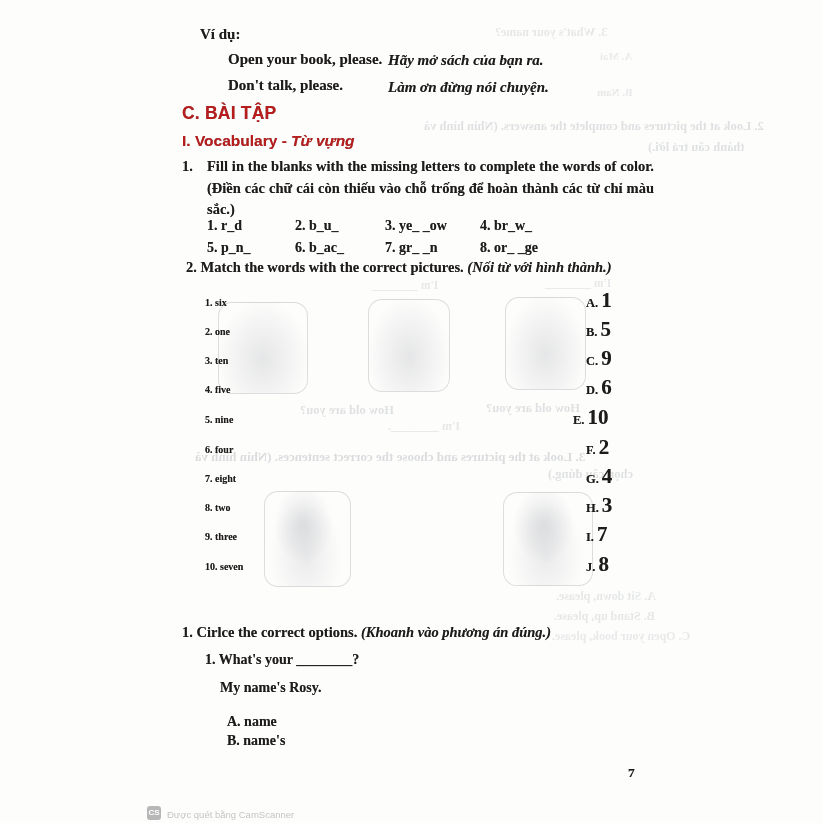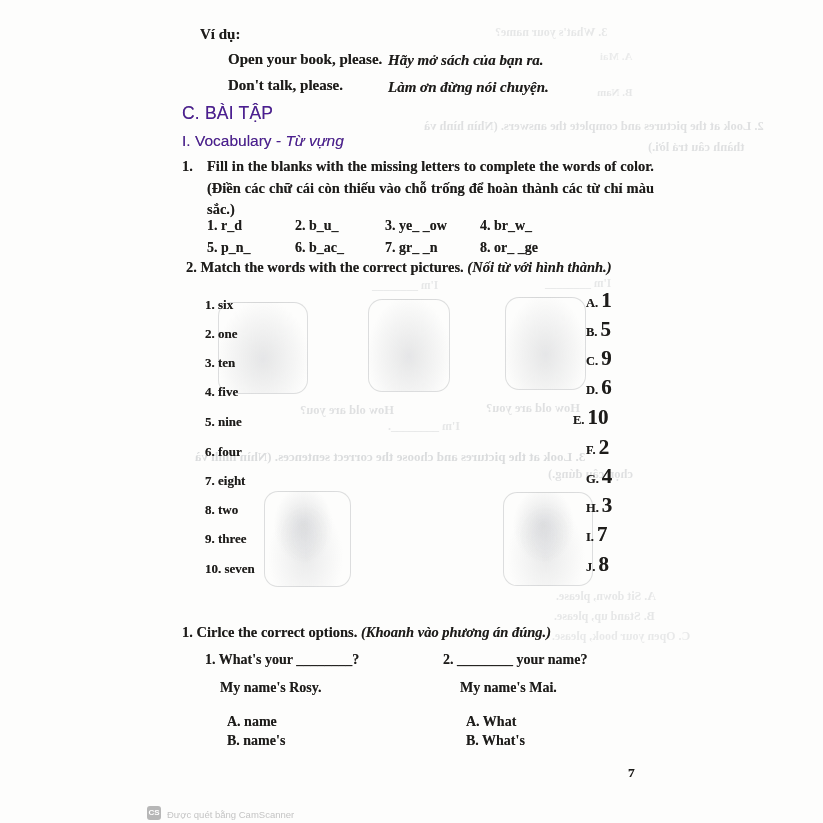--- a/index.html
+++ b/index.html
@@ -1,21 +1,21 @@
 <!DOCTYPE html>
 <html><head>
 <meta charset="utf-8">
 <style>
   html,body{margin:0;padding:0;background:#ffffff;}
   .page{position:relative;width:823px;height:823px;background:#fdfdfc;overflow:hidden;
         font-family:"Liberation Serif","DejaVu Serif",serif;color:#1d1c1a;}
   .abs{position:absolute;white-space:nowrap;}
   .serif{font-family:"Liberation Serif","DejaVu Serif",serif;font-weight:700;
          text-shadow:0 0 .5px rgba(45,42,40,.55);}
-  .sans{font-family:"Liberation Sans","DejaVu Sans",sans-serif;font-weight:400;color:#4c1d95;
+  .sans{font-family:"Liberation Sans","DejaVu Sans",sans-serif;font-weight:700;color:#b91c1c;
         text-shadow:0 0 .4px rgba(30,30,30,.5);}
   .it{font-style:italic;}
 
   
   .vidu{left:200px;top:26px;font-size:15px;}
   .ex-en1{left:228px;top:51px;font-size:15px;}
   .ex-vi1{left:388px;top:52px;font-size:15px;}
   .ex-en2{left:228px;top:77px;font-size:15px;}
   .ex-vi2{left:388px;top:79px;font-size:15px;}
 
@@ -27,21 +27,21 @@
   .ex1 .num{width:25px;flex:0 0 25px;}
   .ex1 .body{flex:1;text-align:justify;}
 
   .fillrow{left:207px;font-size:14px;}
   .fr1{top:218px;} .fr2{top:240px;}
   .fillrow span{display:inline-block;}
   .fc1{width:88px;} .fc2{width:90px;} .fc3{width:95px;}
 
   .ex2head{left:186px;top:259px;font-size:14.5px;}
 
-  .word{left:205px;font-size:13px;}
+  .word{left:205px;font-size:10px;}
   .ansrow{left:586px;display:flex;align-items:baseline;}
   .ansrow .letter{font-size:12.5px;margin-right:3px;}
   .ansrow .bignum{font-size:21px;line-height:21px;}
   .ans-e{left:573px;}
 
   .ex3head{left:182px;top:624px;font-size:14.5px;}
   .qblock{font-size:14px;line-height:19px;}
   .q1{left:205px;top:650px;} .q2{left:443px;top:650px;}
   .qline{margin-bottom:9px;}
   .reply{margin-bottom:15px;}
@@ -167,24 +167,18 @@
     </div>
 
   <div class="abs serif ex3head"><span>1. Cirlce the correct options. </span><span class="it">(Khoanh vào phương án đúng.)</span></div>
 
   <div class="abs serif qblock q1">
     <div class="qline">1. What's your ________?</div>
     <div class="reply">My name's Rosy.</div>
     <div class="opt">A. name</div>
     <div class="opt">B. name's</div>
   </div>
-  <div class="abs serif qblock q2">
-    <div class="qline">2. ________ your name?</div>
-    <div class="reply">My name's Mai.</div>
-    <div class="opt">A. What</div>
-    <div class="opt">B. What's</div>
-  </div>
 
   <div class="abs serif pagenum">7</div>
   <div class="abs footer-badge">CS</div>
   <div class="abs footer-text">Được quét bằng CamScanner</div>
 
 </div>
 
 </body></html>

